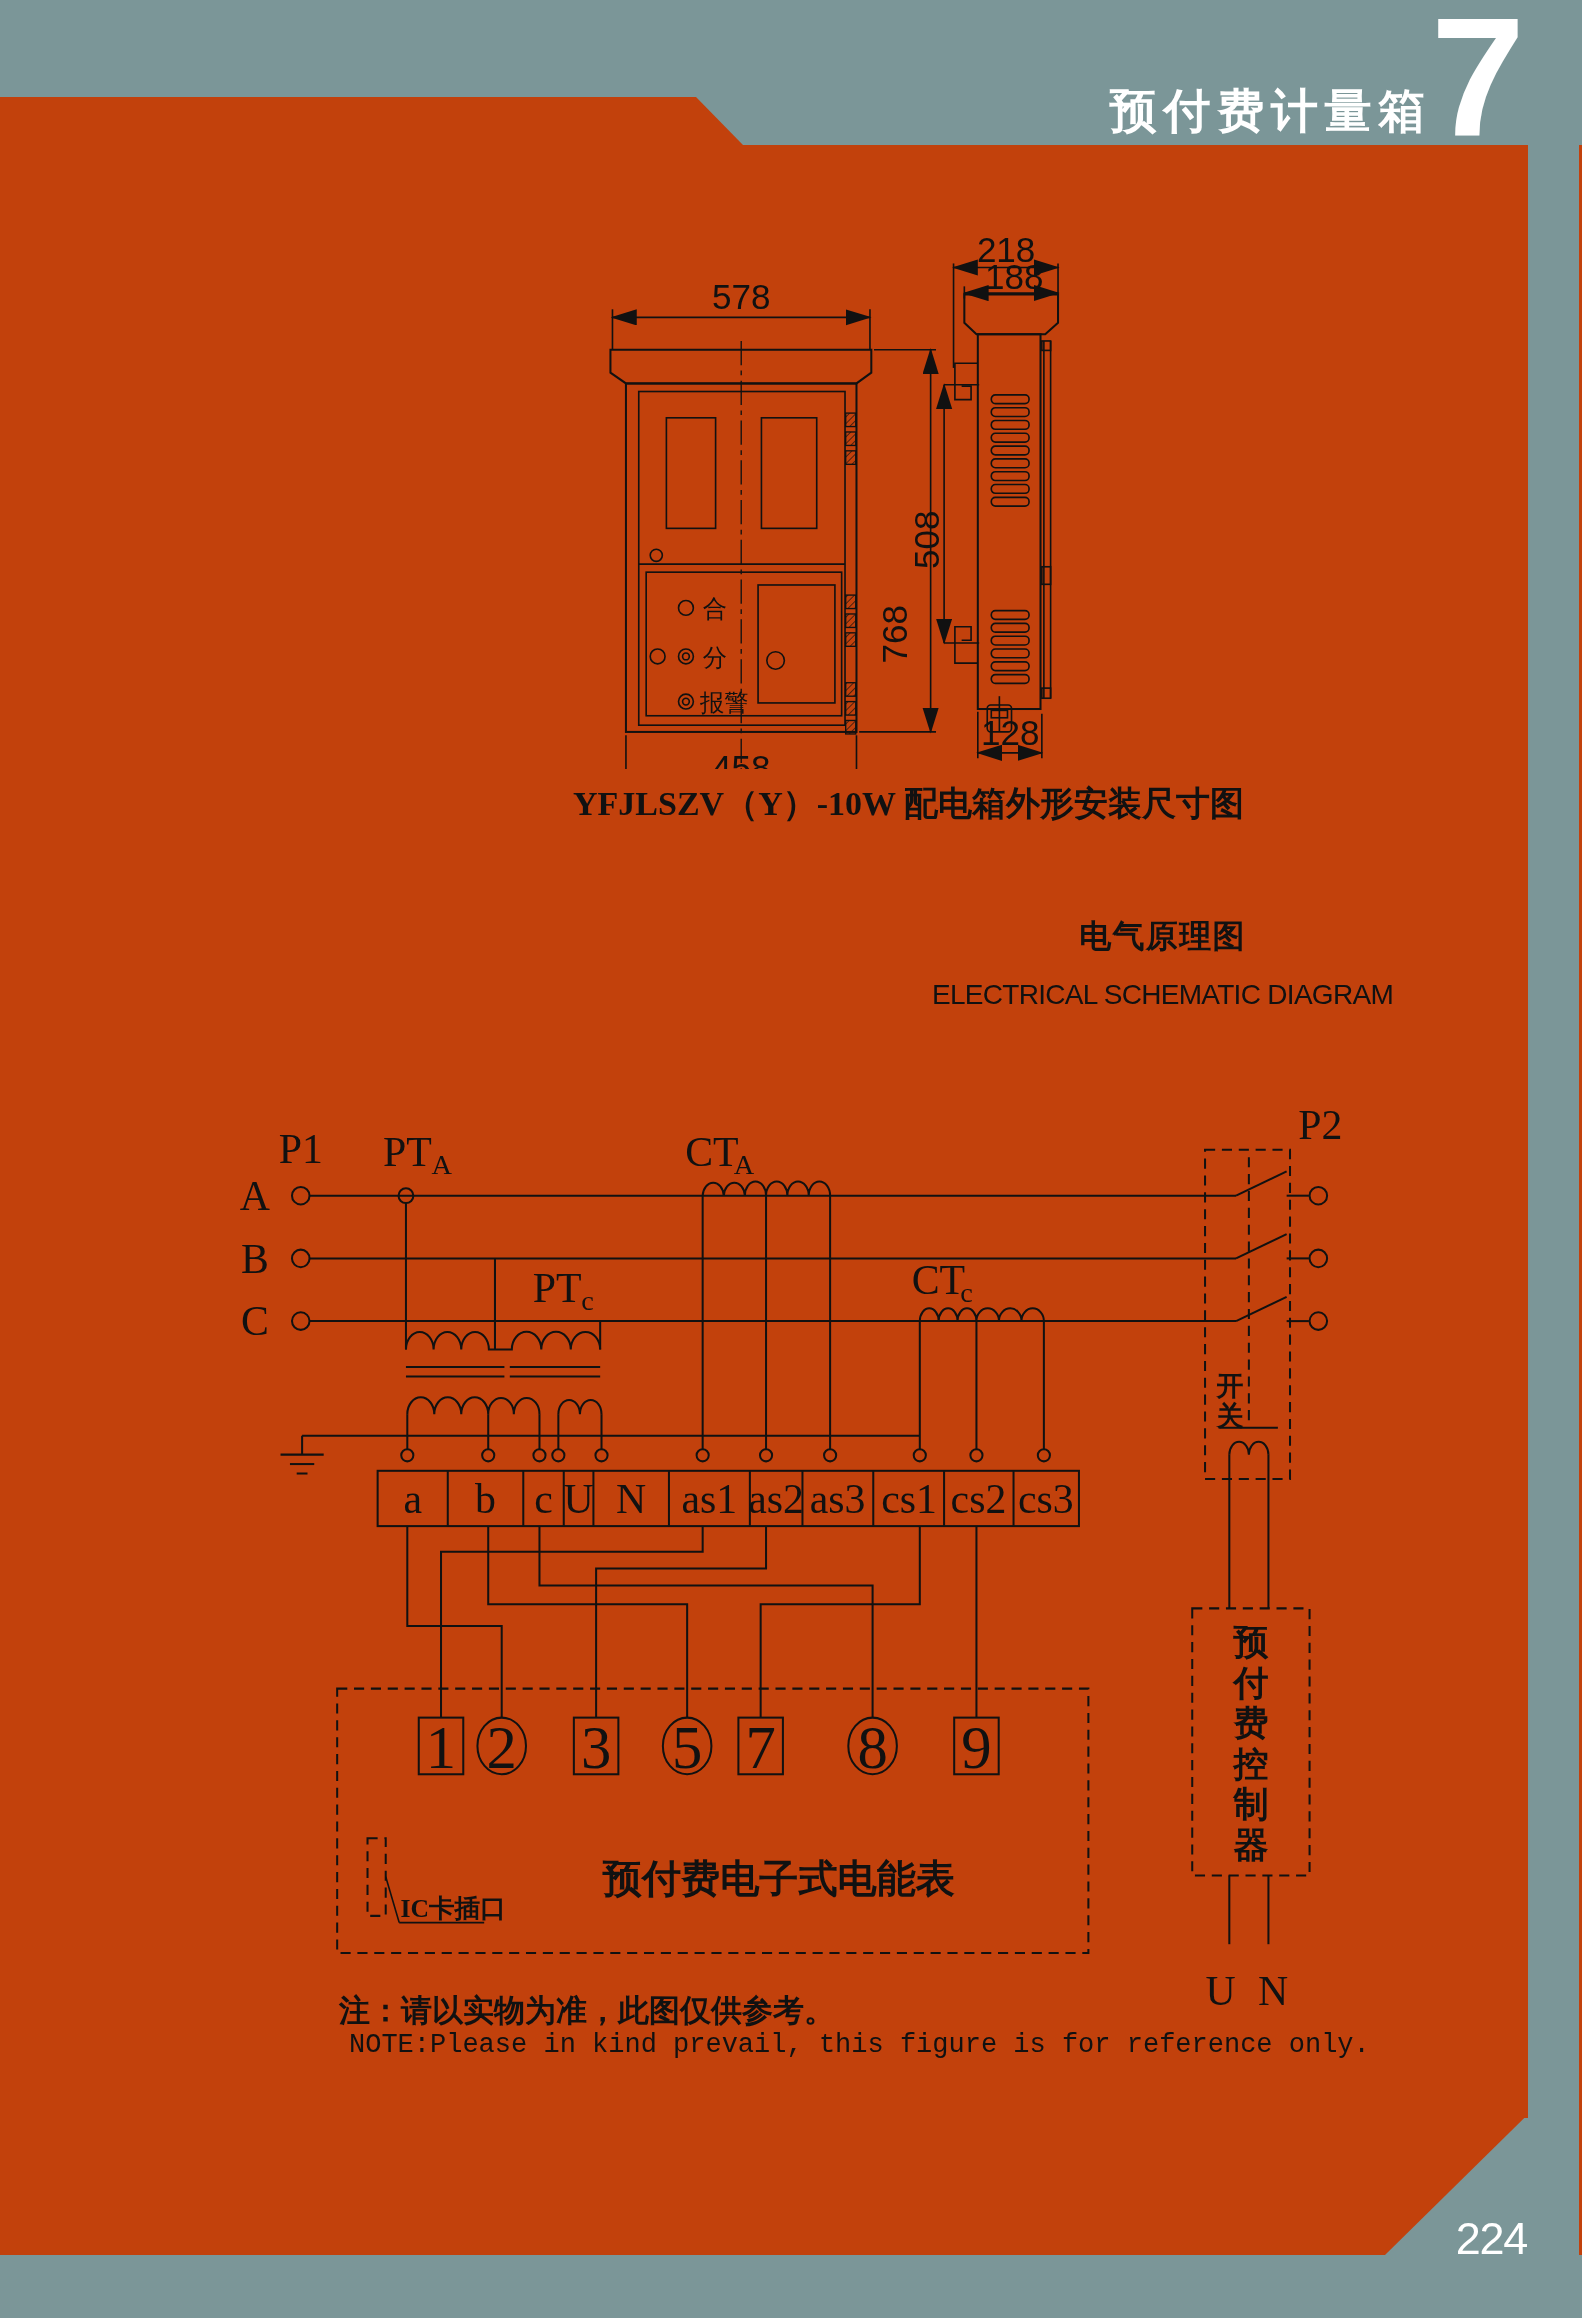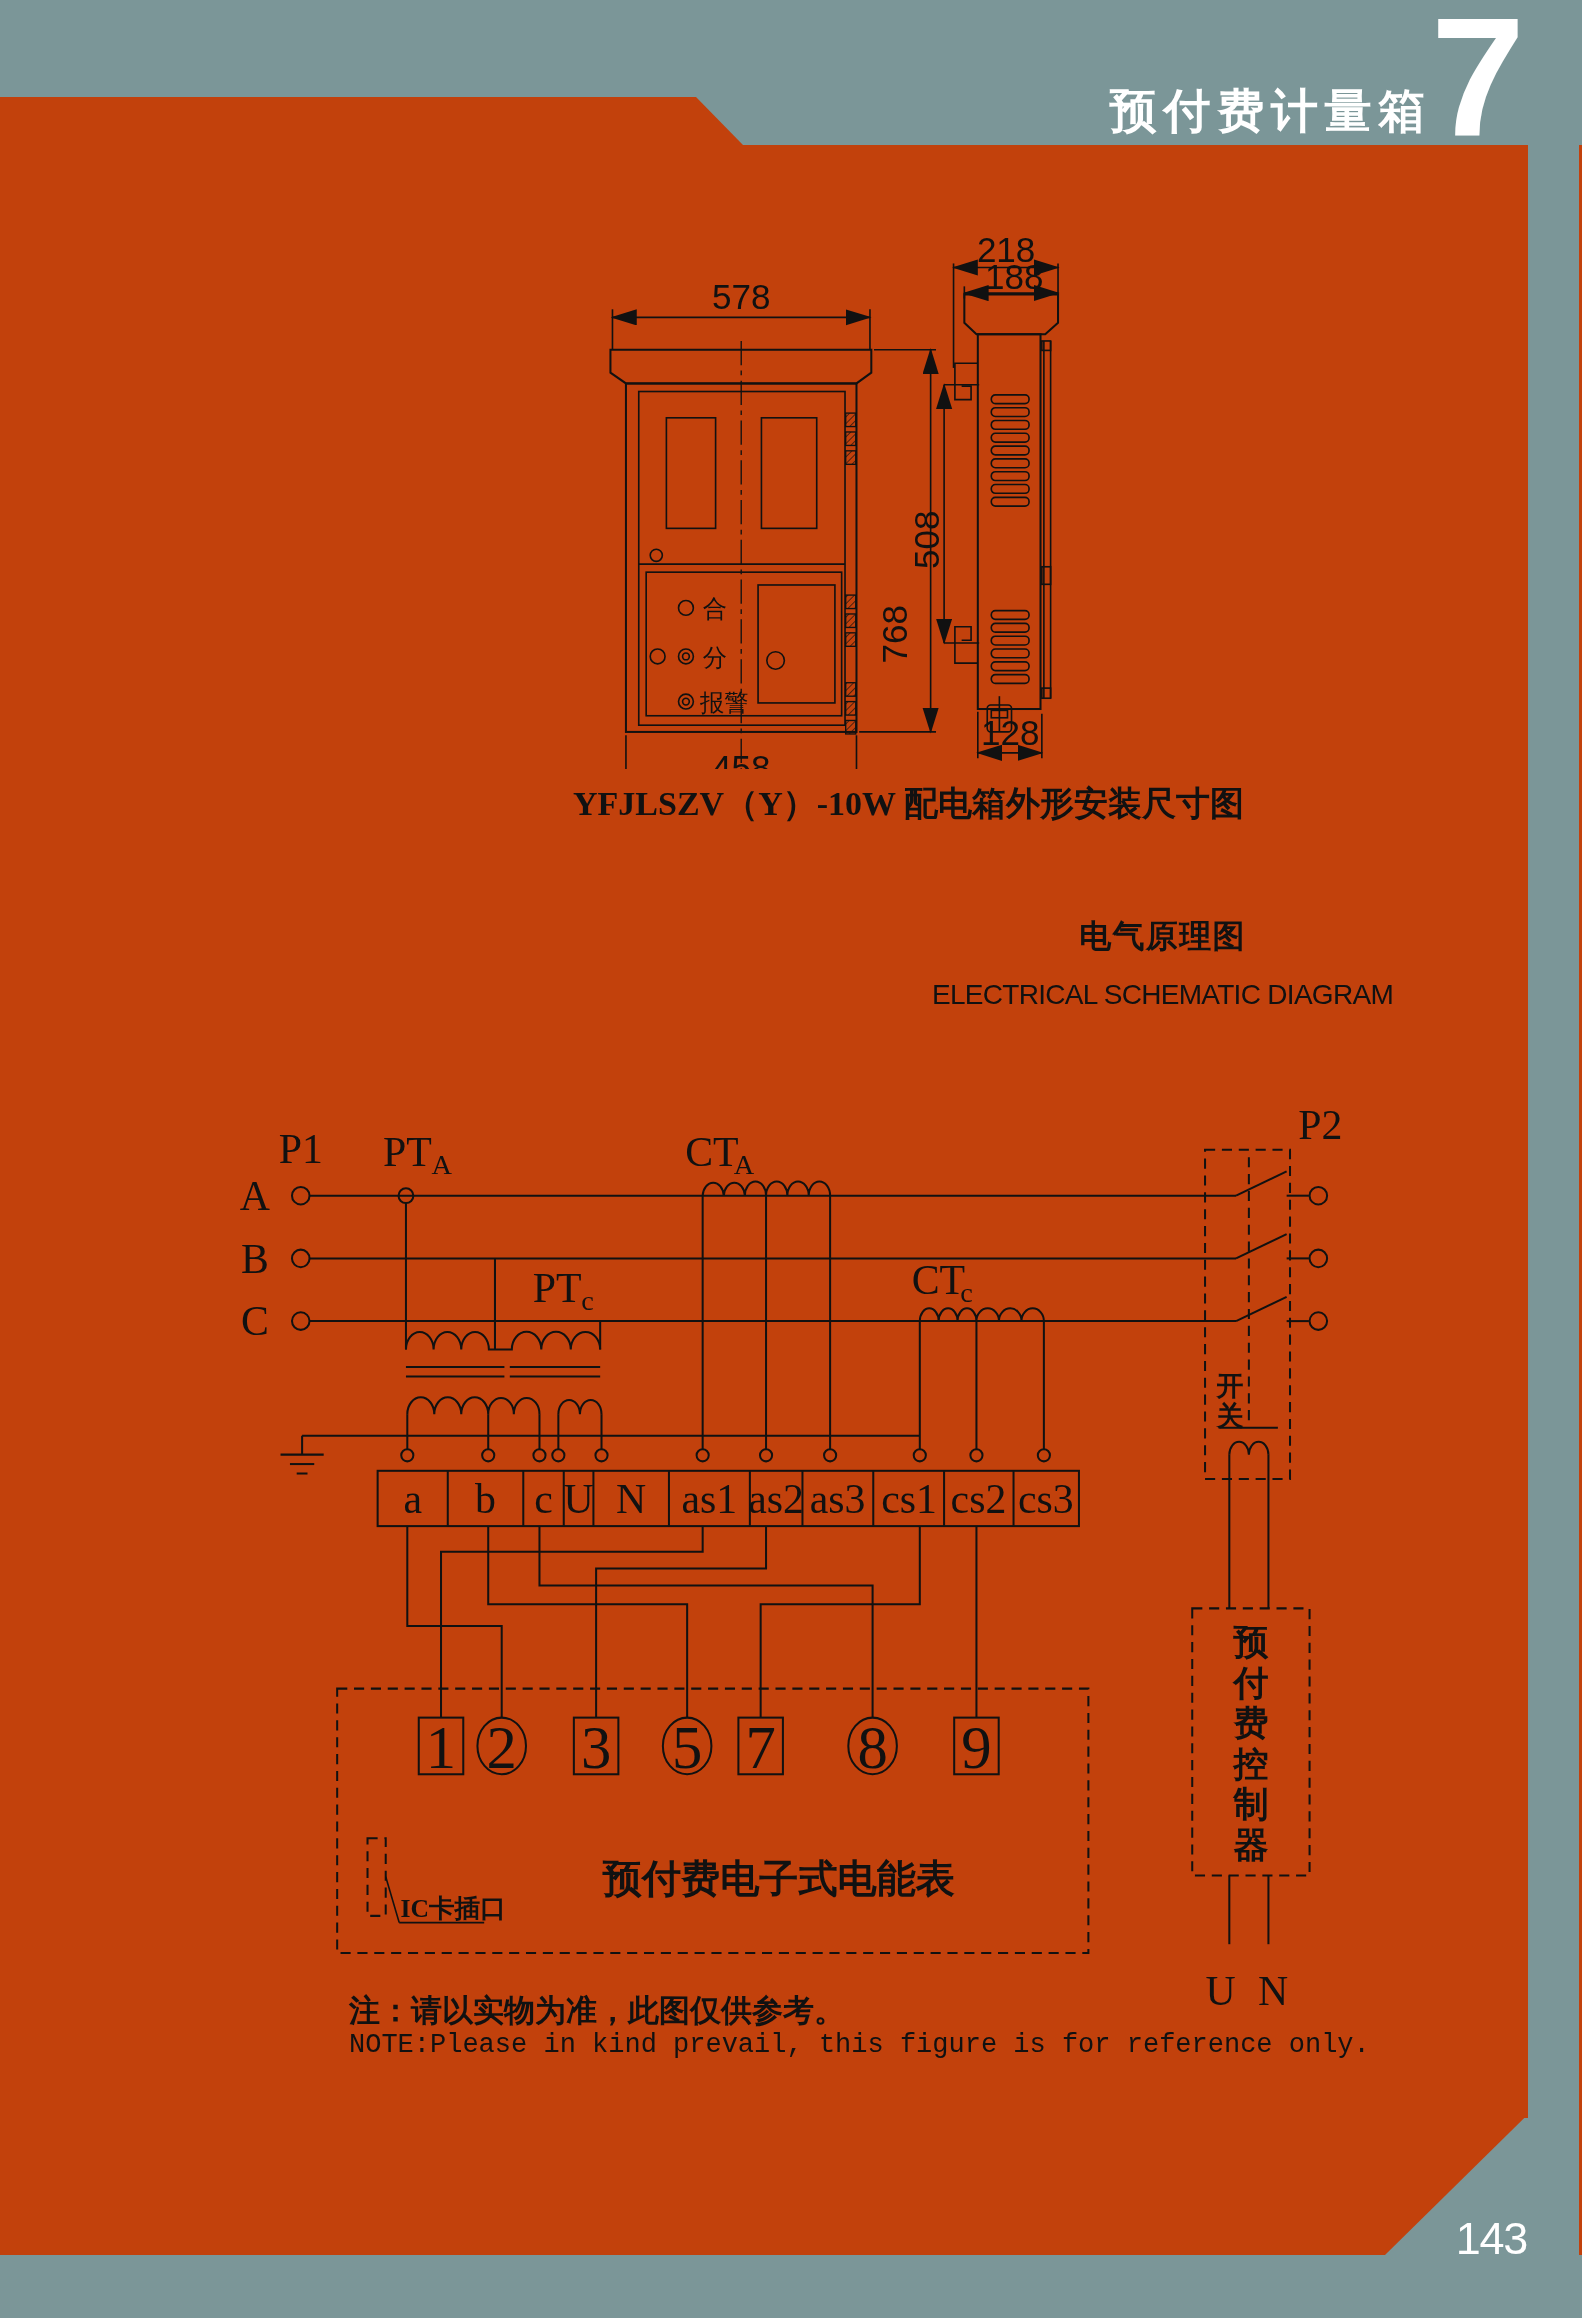--- a/index.html
+++ b/index.html
@@ -16,21 +16,21 @@
           clip-path:polygon(0 100%,96.7% 0,100% 0,100% 100%);}
   .hdr-title{right:150px;top:80px;color:#fff;font-size:47px;font-weight:700;letter-spacing:6.7px;white-space:nowrap;}
   .hdr-num{right:57px;top:-8px;color:#fff;font-size:169px;font-weight:700;line-height:1;}
   .pg-num{right:55px;top:2213px;color:#fff;font-size:45px;font-weight:400;letter-spacing:-1.3px;}
   
   .caption{left:573px;top:781px;width:540px;text-align:left;font-family:"Liberation Serif",serif;
            font-weight:700;font-size:34px;white-space:nowrap;}
   .sch-head{left:877px;top:915px;width:571px;text-align:center;}
   .sch-head .zh{font-size:32px;font-weight:700;letter-spacing:1.3px;}
   .sch-head .en{font-size:28px;font-weight:400;margin-top:20px;letter-spacing:-0.7px;}
-  .note-zh{left:349px;top:1990px;font-family:"Liberation Serif",serif;font-weight:700;font-size:31px;white-space:nowrap;}
+  .note-zh{left:339px;top:1990px;font-family:"Liberation Serif",serif;font-weight:700;font-size:31px;white-space:nowrap;}
   .note-en{left:349px;top:2030px;font-family:"Liberation Mono",monospace;font-size:27px;white-space:nowrap;}
   
   svg{position:absolute;}
   svg .ln{stroke:#111;stroke-width:3;fill:none;}
   svg .thin{stroke:#111;stroke-width:2.4;fill:none;}
   svg .dsh{stroke:#111;stroke-width:3;fill:none;stroke-dasharray:15 10;}
   svg .cl{stroke:#111;stroke-width:2;fill:none;stroke-dasharray:36 8 7 8;}
   svg text{fill:#111;font-family:"Liberation Serif",serif;}
   svg .t62{font-size:62px;} svg .t42{font-size:42px;} svg .t36{font-size:36px;}
   svg .t90{font-size:90px;} svg .t58{font-size:58px;font-weight:700;}
@@ -44,21 +44,21 @@
 
 <div class="page">
 
   <div class="abs band-top"></div>
   <div class="abs band-ext"></div>
   <div class="abs side-bar"></div>
   <div class="abs band-bottom"></div>
   <div class="abs corner"></div>
   <div class="abs hdr-title">预付费计量箱</div>
   <div class="abs hdr-num">7</div>
-  <div class="abs pg-num">143</div>
+  <div class="abs pg-num">224</div>
 
   <svg style="left:573px;top:223px" width="540" height="546" viewBox="850 330 800 810">
     <defs>
       <marker id="ar" markerWidth="16" markerHeight="12" refX="15" refY="5" orient="auto-start-reverse">
         <path d="M0,0 L16,5 L0,10 Z" fill="#111"></path>
       </marker>
       <pattern id="hatch" width="7" height="7" patternUnits="userSpaceOnUse" patternTransform="rotate(45)">
         <line x1="0" y1="0" x2="0" y2="7" stroke="#111" stroke-width="2"></line>
       </pattern>
       <rect id="louv" width="56" height="13" rx="6" class="thin"></rect>

